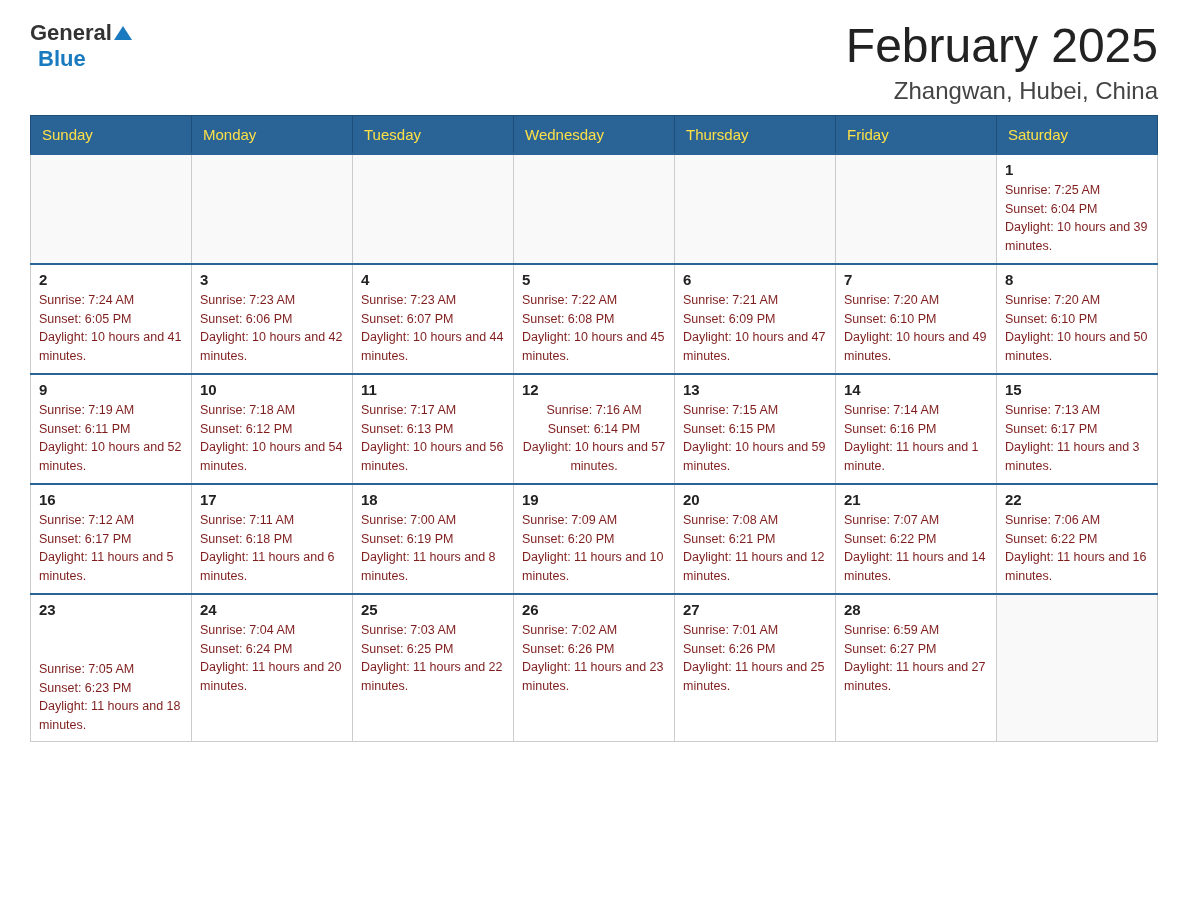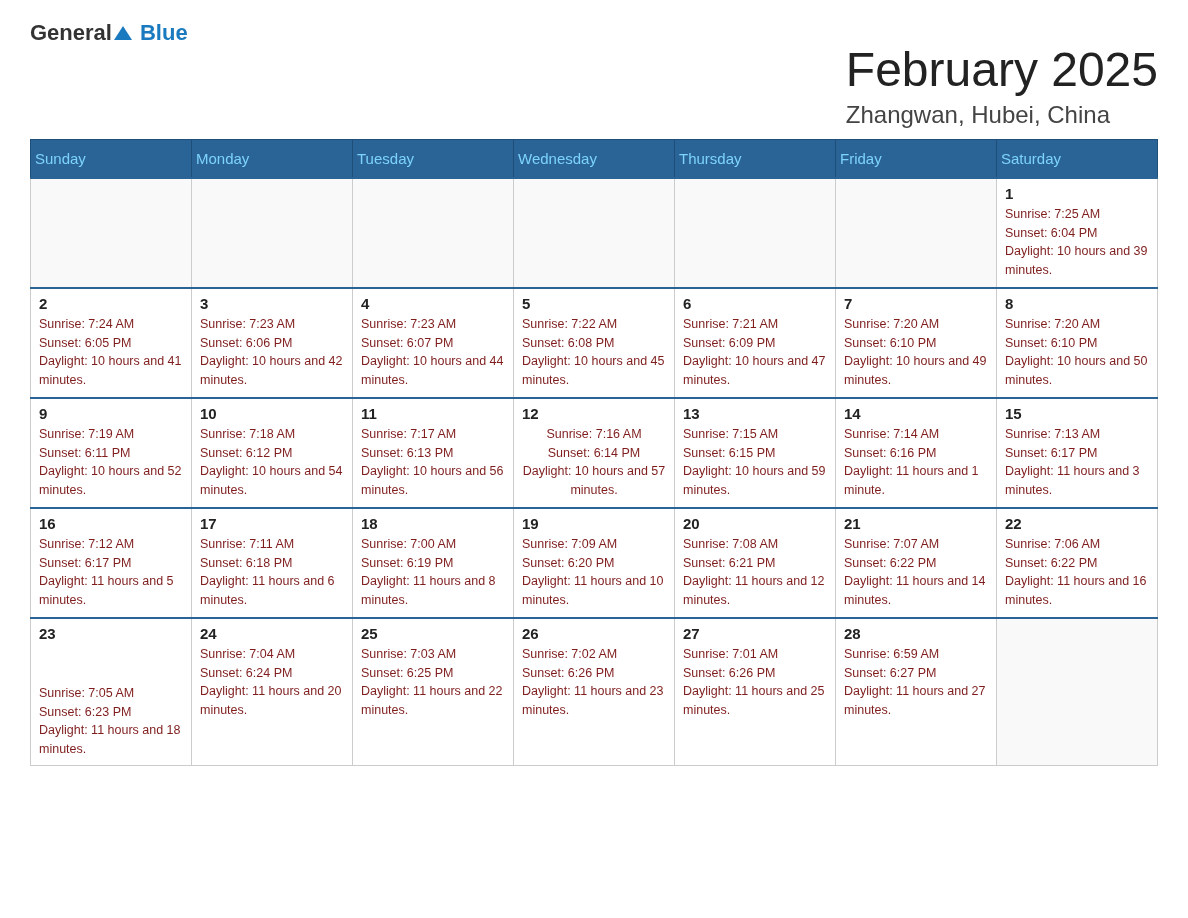--- a/index.html
+++ b/index.html
@@ -16,57 +16,56 @@
       align-items: flex-start;
       margin-bottom: 10px;
     }
     .logo-text-general {
       font-size: 22px;
       font-weight: bold;
       color: #333;
     }
     .logo-wrapper {
       display: flex;
-      flex-direction: row;
+      flex-direction: column;
     }
     .logo-line1 {
       display: flex;
       align-items: center;
     }
     .logo-line2 {
       color: #1a7abf;
       font-size: 22px;
       font-weight: bold;
       margin-left: 8px;
     }
     .title-section {
-      text-align: left;
-      margin-top: 24px;
+      text-align: right;
     }
     .title-section h1 {
       font-size: 48px;
       font-weight: normal;
       color: #222;
       line-height: 1.1;
     }
     .title-section .location {
       font-size: 24px;
       color: #444;
       margin-top: 4px;
     }
     .calendar {
       width: 100%;
       border-collapse: collapse;
       margin-top: 5px;
     }
     .calendar thead th {
       background-color: #2a6496;
-      color: #7dd3fc;
+      color: #fde047;
       font-size: 15px;
-      padding: 10px 4px;
+      padding: 10px 11px;
       text-align: left;
       font-weight: normal;
       border: 1px solid #1e4f78;
     }
     .calendar tbody td {
       vertical-align: top;
       border: 1px solid #ccc;
       padding: 6px 8px;
       min-height: 110px;
       height: 110px;

